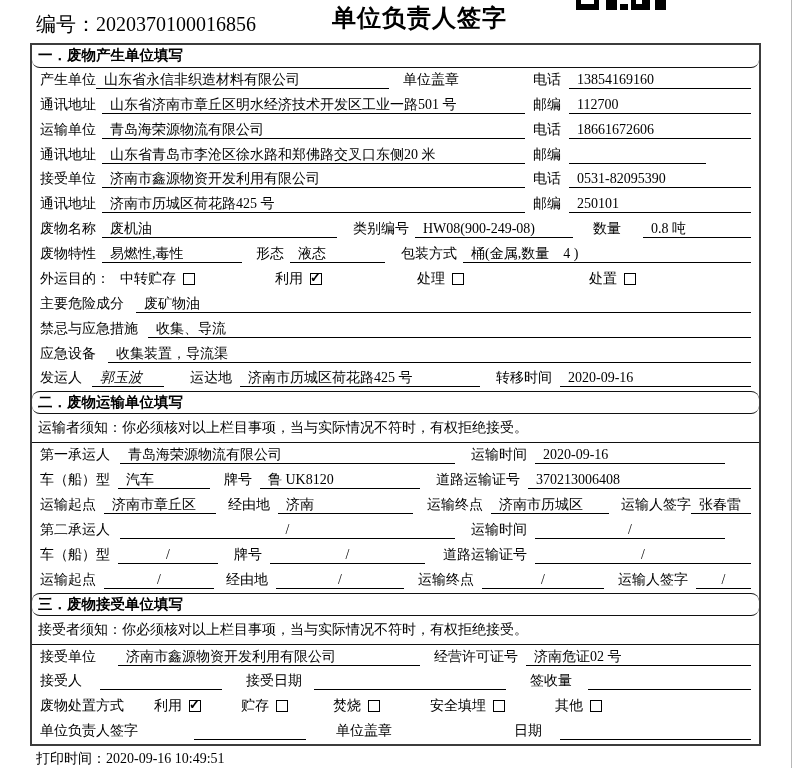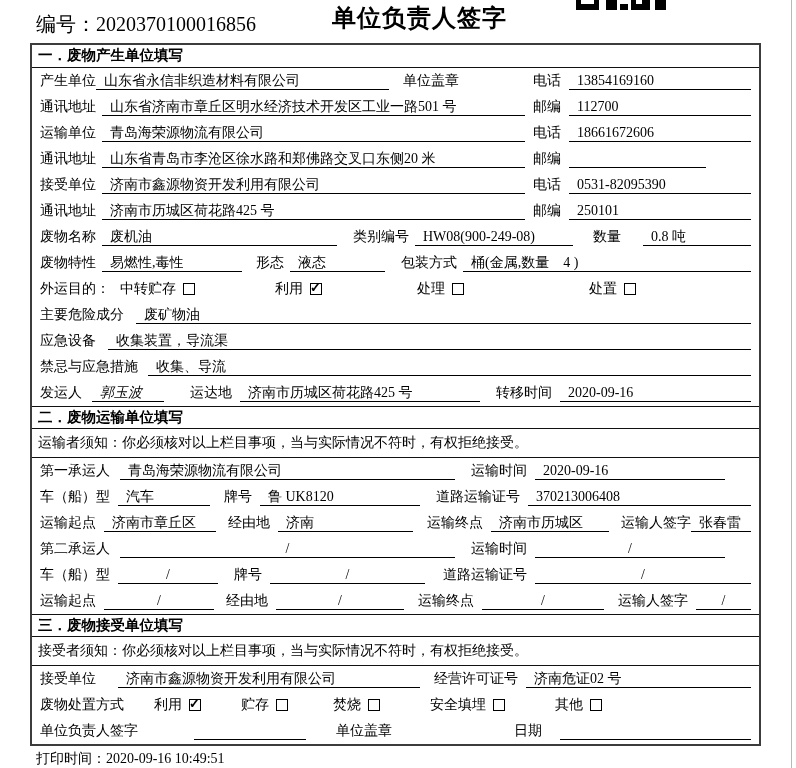--- a/index.html
+++ b/index.html
@@ -17,20 +17,21 @@
 
   .form {
     position:absolute; left:30px; top:43px; width:731px; height:703px;
     border:2px solid #3c3c3c; display:flex; flex-direction:column; background:#fff;
   }
   .sec-head {
     flex:0 0 23px; line-height:21px; padding:0 6px;
     font-family:"Liberation Sans","DejaVu Sans",sans-serif;
     font-weight:bold; font-size:14.5px;
     border-bottom:1.5px solid #111;
+    border-radius:8px;
   }
   .sec-head.mid { border-top:1.5px solid #111; }
   .note-row {
     flex:0 0 29px; line-height:27px; padding:0 6px;
     border-bottom:1.5px solid #111; white-space:nowrap;
   }
   .row {
     flex:1 1 auto; display:flex; align-items:flex-end;
     padding:0 8px 4px 8px; white-space:nowrap;
   }
@@ -171,27 +172,27 @@
     <span class="lbl" style="margin-left:125px;">处置</span>
     <span class="cb"></span>
   </div>
 
   <div class="row">
     <span class="lbl">主要危险成分</span>
     <span class="u grow" style="margin-left:12px;">废矿物油</span>
   </div>
 
   <div class="row">
+    <span class="lbl">禁忌与应急措施</span>
+    <span class="u grow" style="margin-left:10px;">收集、导流</span>
+  </div>
+
+  <div class="row">
     <span class="lbl">应急设备</span>
     <span class="u grow" style="margin-left:12px;">收集装置，导流渠</span>
-  </div>
-
-  <div class="row">
-    <span class="lbl">禁忌与应急措施</span>
-    <span class="u grow" style="margin-left:10px;">收集、导流</span>
   </div>
 
   <div class="row">
     <span class="lbl">发运人</span>
     <span class="u" style="width:72px;margin-left:10px;font-style:italic;">郭玉波</span>
     <span class="lbl" style="margin-left:26px;">运达地</span>
     <span class="u" style="width:240px;margin-left:8px;">济南市历城区荷花路425 号</span>
     <span class="lbl" style="margin-left:16px;">转移时间</span>
     <span class="u grow" style="margin-left:8px;">2020-09-16</span>
   </div>
@@ -256,20 +257,28 @@
   <div class="sec-head mid">三．废物接受单位填写</div>
   <div class="note-row">接受者须知：你必须核对以上栏目事项，当与实际情况不符时，有权拒绝接受。</div>
 
   <div class="row">
     <span class="lbl">接受单位</span>
     <span class="u" style="width:302px;margin-left:22px;">济南市鑫源物资开发利用有限公司</span>
     <span class="lbl" style="margin-left:14px;">经营许可证号</span>
     <span class="u grow" style="margin-left:8px;">济南危证02 号</span>
   </div>
 
+  <div class="row">
+    <span class="lbl">接受人</span>
+    <span class="u" style="width:122px;margin-left:18px;"></span>
+    <span class="lbl" style="margin-left:24px;">接受日期</span>
+    <span class="u" style="width:192px;margin-left:12px;"></span>
+    <span class="lbl" style="margin-left:24px;">签收量</span>
+    <span class="u grow" style="margin-left:16px;"></span>
+  </div>
 
   <div class="row">
     <span class="lbl">废物处置方式</span>
     <span class="lbl" style="margin-left:30px;">利用</span>
     <span class="cb checked"></span>
     <span class="lbl" style="margin-left:40px;">贮存</span>
     <span class="cb"></span>
     <span class="lbl" style="margin-left:45px;">焚烧</span>
     <span class="cb"></span>
     <span class="lbl" style="margin-left:50px;">安全填埋</span>

